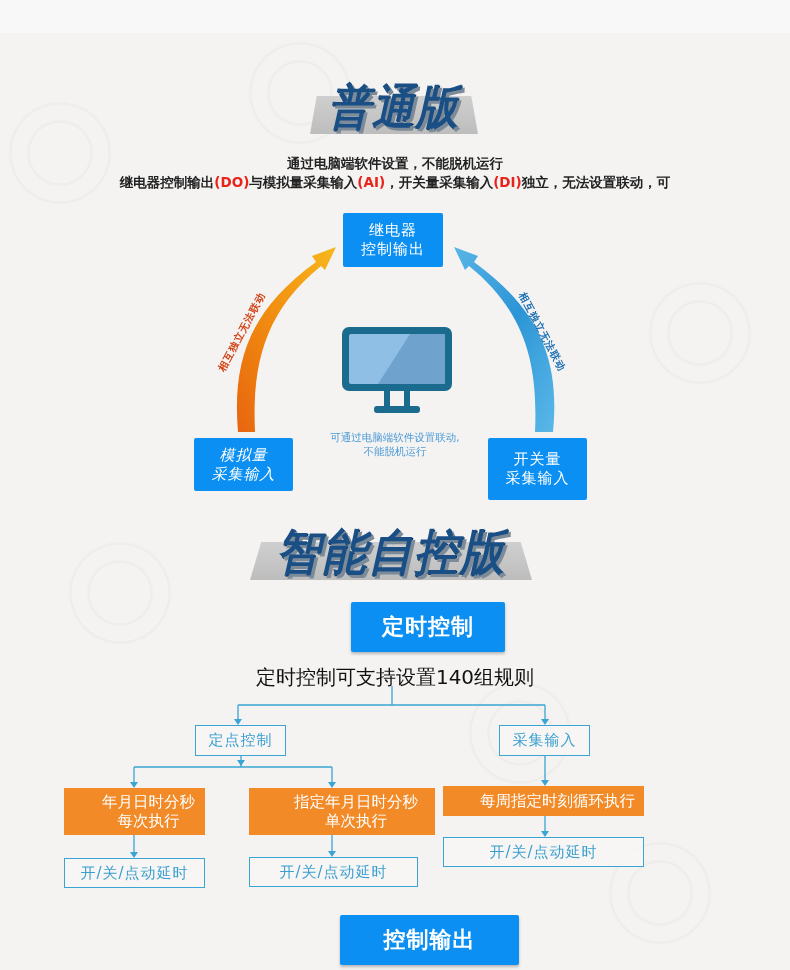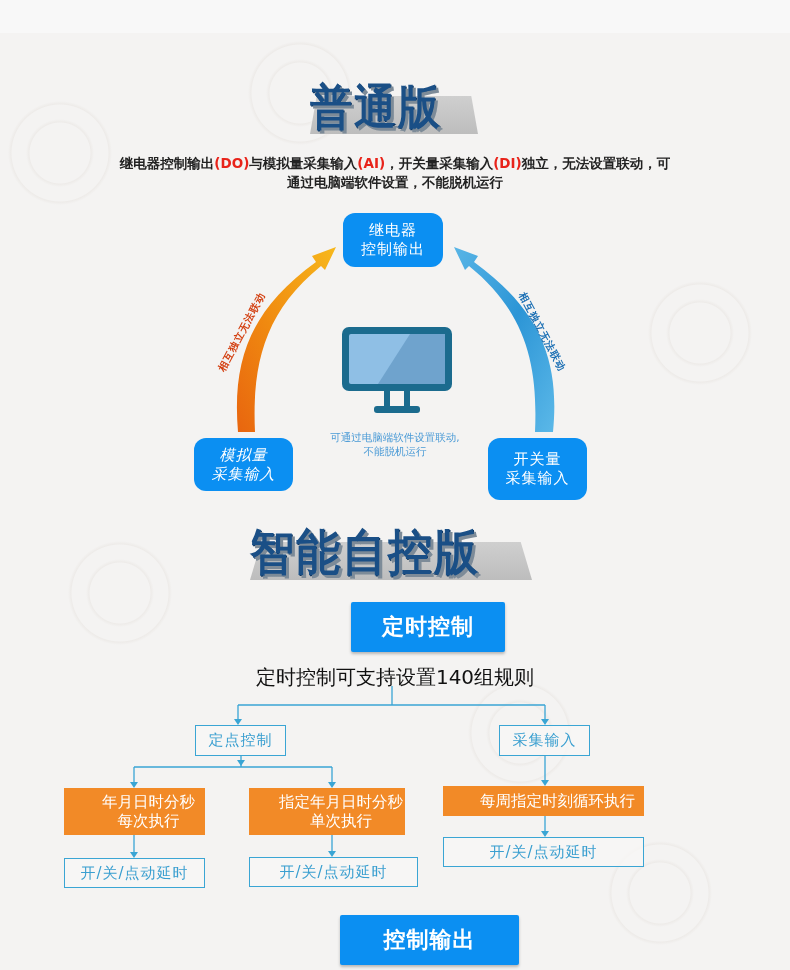--- a/index.html
+++ b/index.html
@@ -21,21 +21,21 @@
         radial-gradient(circle at 700px 300px, transparent 30px, rgba(230,226,222,0.45) 31px, transparent 34px, transparent 48px, rgba(230,226,222,0.45) 49px, transparent 52px),
         radial-gradient(circle at 120px 560px, transparent 30px, rgba(230,226,222,0.45) 31px, transparent 34px, transparent 48px, rgba(230,226,222,0.45) 49px, transparent 52px),
         radial-gradient(circle at 520px 700px, transparent 30px, rgba(230,226,222,0.45) 31px, transparent 34px, transparent 48px, rgba(230,226,222,0.45) 49px, transparent 52px),
         radial-gradient(circle at 660px 860px, transparent 30px, rgba(230,226,222,0.45) 31px, transparent 34px, transparent 48px, rgba(230,226,222,0.45) 49px, transparent 52px),
         #f4f3f2;
     }
 
     
     .section-title {
       position: absolute;
-      display: flex; justify-content: flex-start; align-items: flex-end;
+      display: flex; justify-content: center; align-items: flex-end; font-style: italic;
     }
     .section-title .shelf {
       position: absolute; bottom: 0; left: 0; right: 0; height: 38px;
       background: linear-gradient(180deg, #cfcfcf 0%, #bdbdbd 100%);
       clip-path: polygon(4% 0, 96% 0, 100% 100%, 0 100%);
     }
     .section-title .title-text {
       position: relative;
       font-family: "DejaVu Sans", sans-serif;
       font-weight: 900;
@@ -55,21 +55,21 @@
       position: absolute; left: 60px; top: 154px; width: 670px;
       text-align: center; font-size: 13.5px; line-height: 19px; color: #222;
       font-weight: bold;
     }
     .desc .red { color: #e8231a; font-weight: bold; }
 
     .blue-box {
       position: absolute;
       background: #0b8ff2;
       color: #fff; text-align: center;
-      border-radius: 12px;
+      border-radius: 2px;
       font-size: 15px; line-height: 19px;
       display: flex; flex-direction: column; justify-content: center;
       letter-spacing: 1px;
     }
     .box-relay { left: 343px; top: 213px; width: 100px; height: 54px; }
     .box-analog { left: 194px; top: 438px; width: 99px; height: 53px; font-style: italic; }
     .box-switch { left: 488px; top: 438px; width: 99px; height: 62px; }
 
     .arrow-svg { position: absolute; left: 0; top: 0; width: 790px; height: 970px; pointer-events: none; }
 
@@ -121,37 +121,37 @@
     .ob-act2 { left: 249px; top: 857px; width: 169px; height: 30px; }
     .ob-act3 { left: 443px; top: 837px; width: 201px; height: 30px; }
 
     .orange-box {
       position: absolute;
       background: #f28a27; color: #fff;
       display: flex; flex-direction: column; align-items: center; justify-content: center;
       font-size: 15.5px; line-height: 19px; text-align: center; padding-left: 28px;
     }
     .or-every { left: 64px; top: 788px; width: 141px; height: 47px; }
-    .or-once { left: 249px; top: 788px; width: 156px; height: 47px; }
+    .or-once { left: 249px; top: 788px; width: 186px; height: 47px; }
     .or-weekly { left: 443px; top: 786px; width: 201px; height: 30px; }
   </style>
 </head>
 <body>
 
 <div class="top-band"></div>
 <div class="bg-pattern"></div>
 
 <div class="section-title title-basic">
   <div class="shelf"></div>
   <div class="title-text">普通版</div>
 </div>
 
 <div class="desc">
+  <div>通过电脑端软件设置，不能脱机运行</div>
   <div><span>继电器控制输出</span><span class="red">(DO)</span><span>与模拟量采集输入</span><span class="red">(AI)</span><span>，开关量采集输入</span><span class="red">(DI)</span><span>独立，无法设置联动，可</span></div>
-  <div>通过电脑端软件设置，不能脱机运行</div>
 </div>
 
 <svg class="arrow-svg" viewBox="0 0 790 970">
   <defs>
     <linearGradient id="gOrange" x1="0" y1="1" x2="1" y2="0">
       <stop offset="0" stop-color="#e8650f"></stop>
       <stop offset="0.45" stop-color="#f08a10"></stop>
       <stop offset="1" stop-color="#f7b81c"></stop>
     </linearGradient>
     <linearGradient id="gBlue" x1="1" y1="1" x2="0" y2="0">

